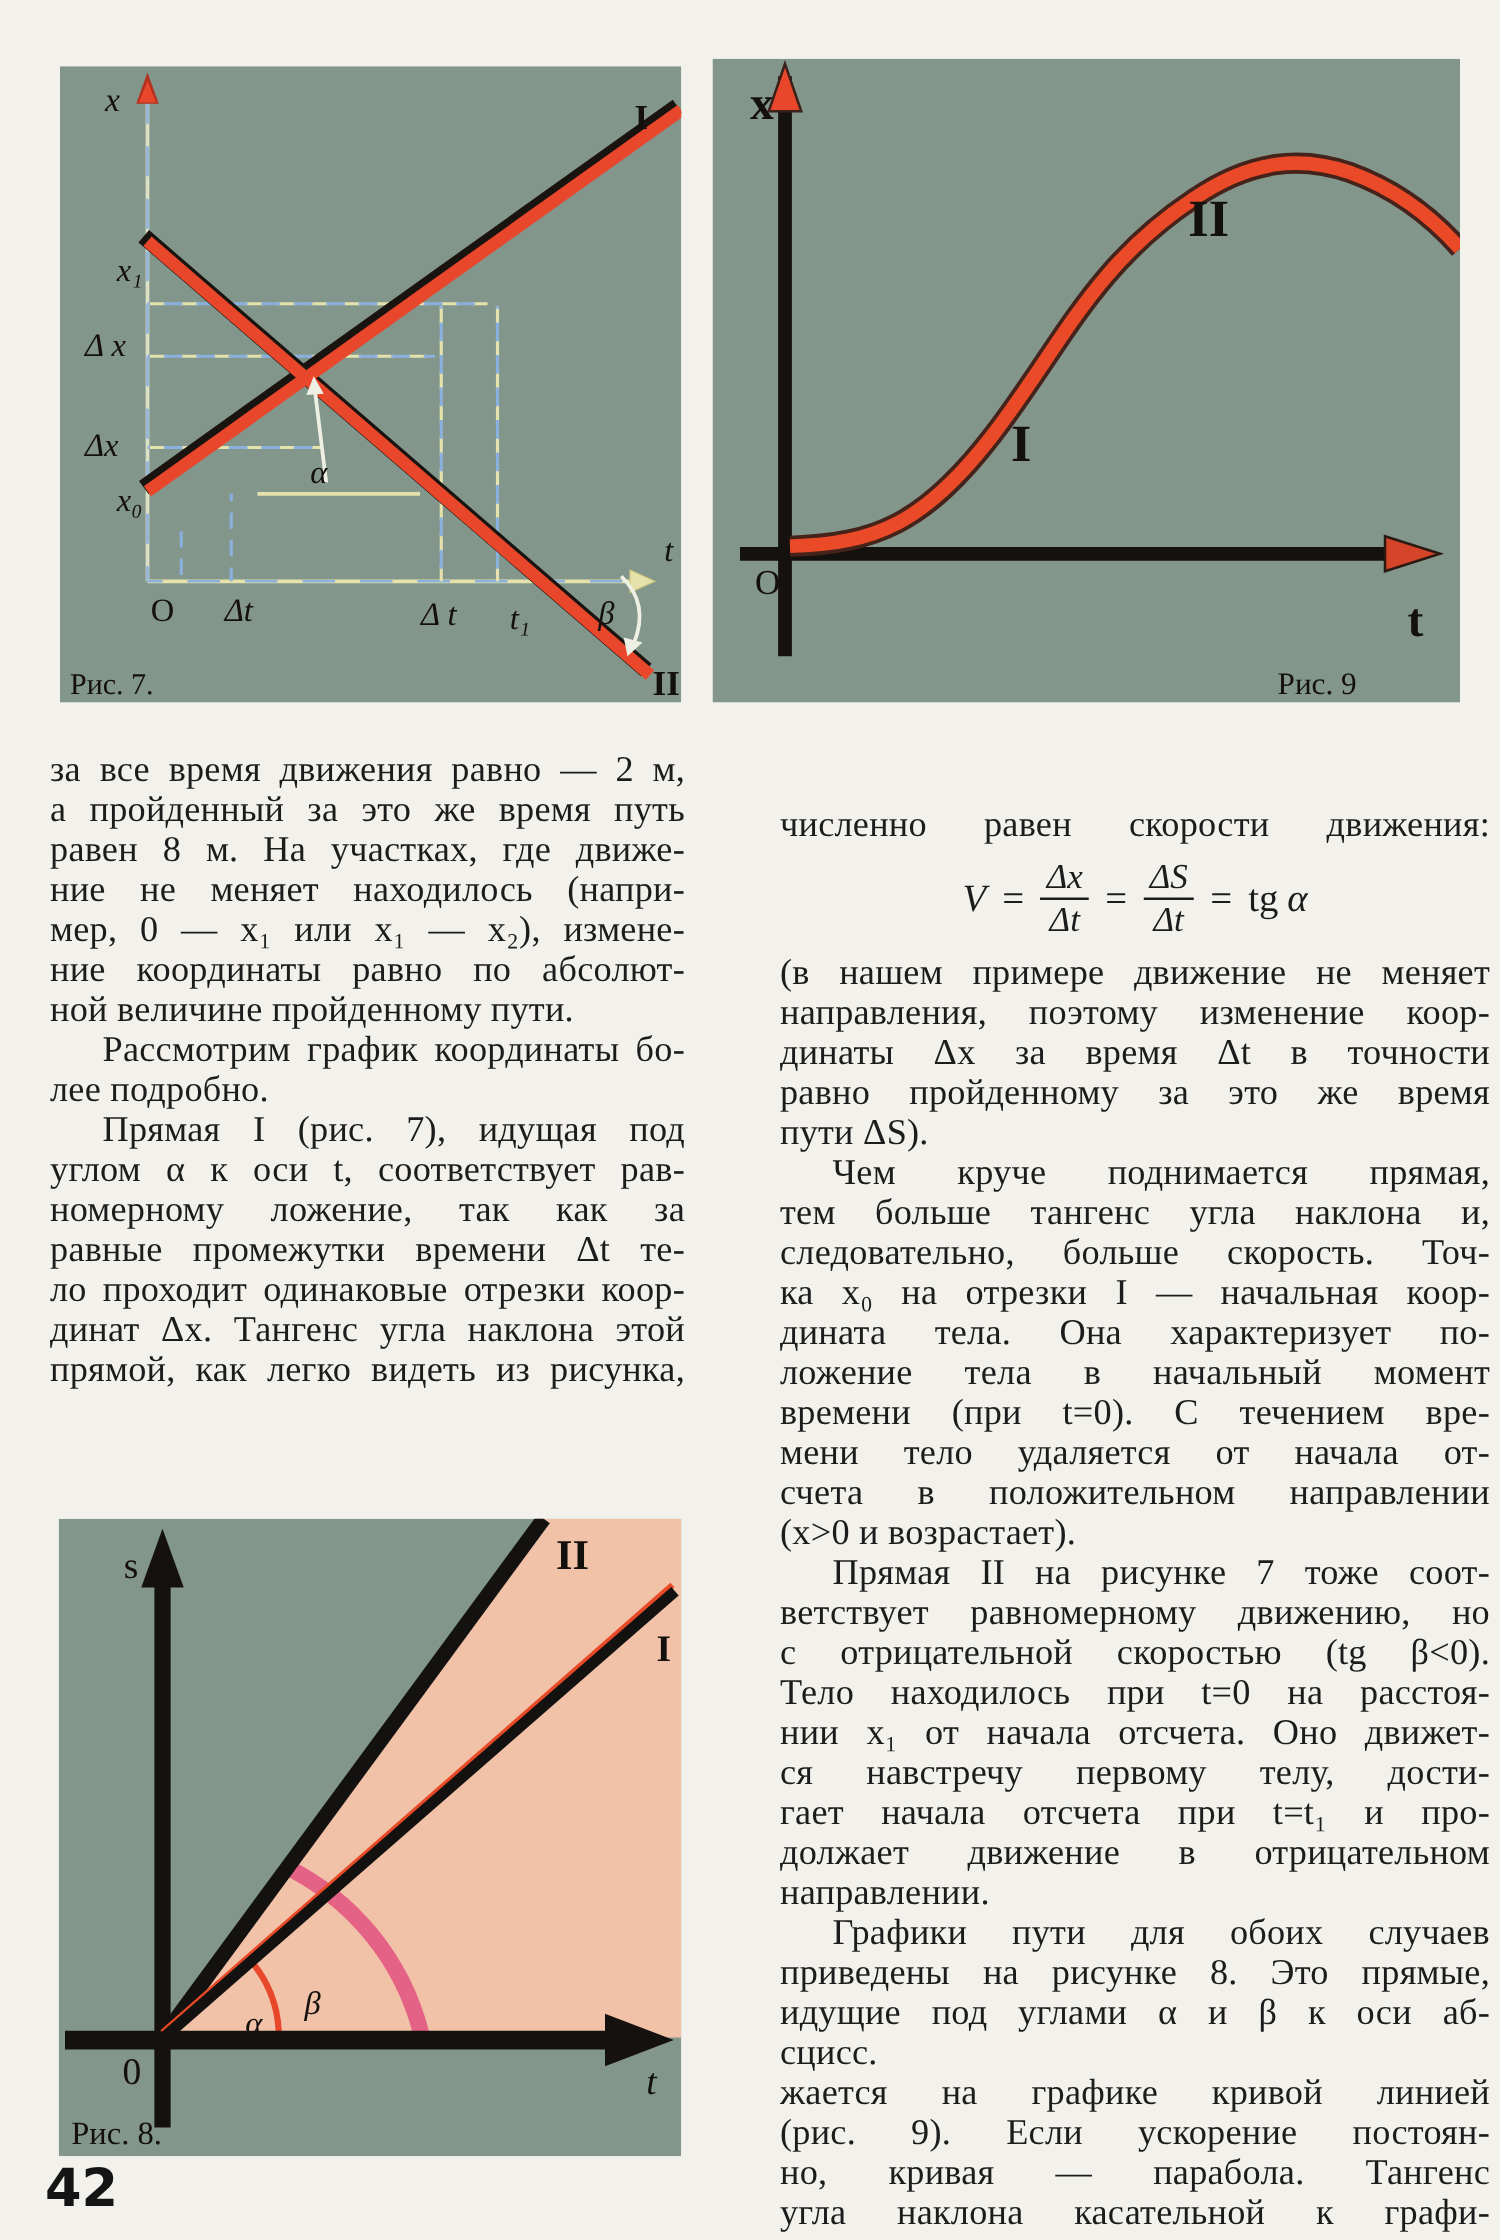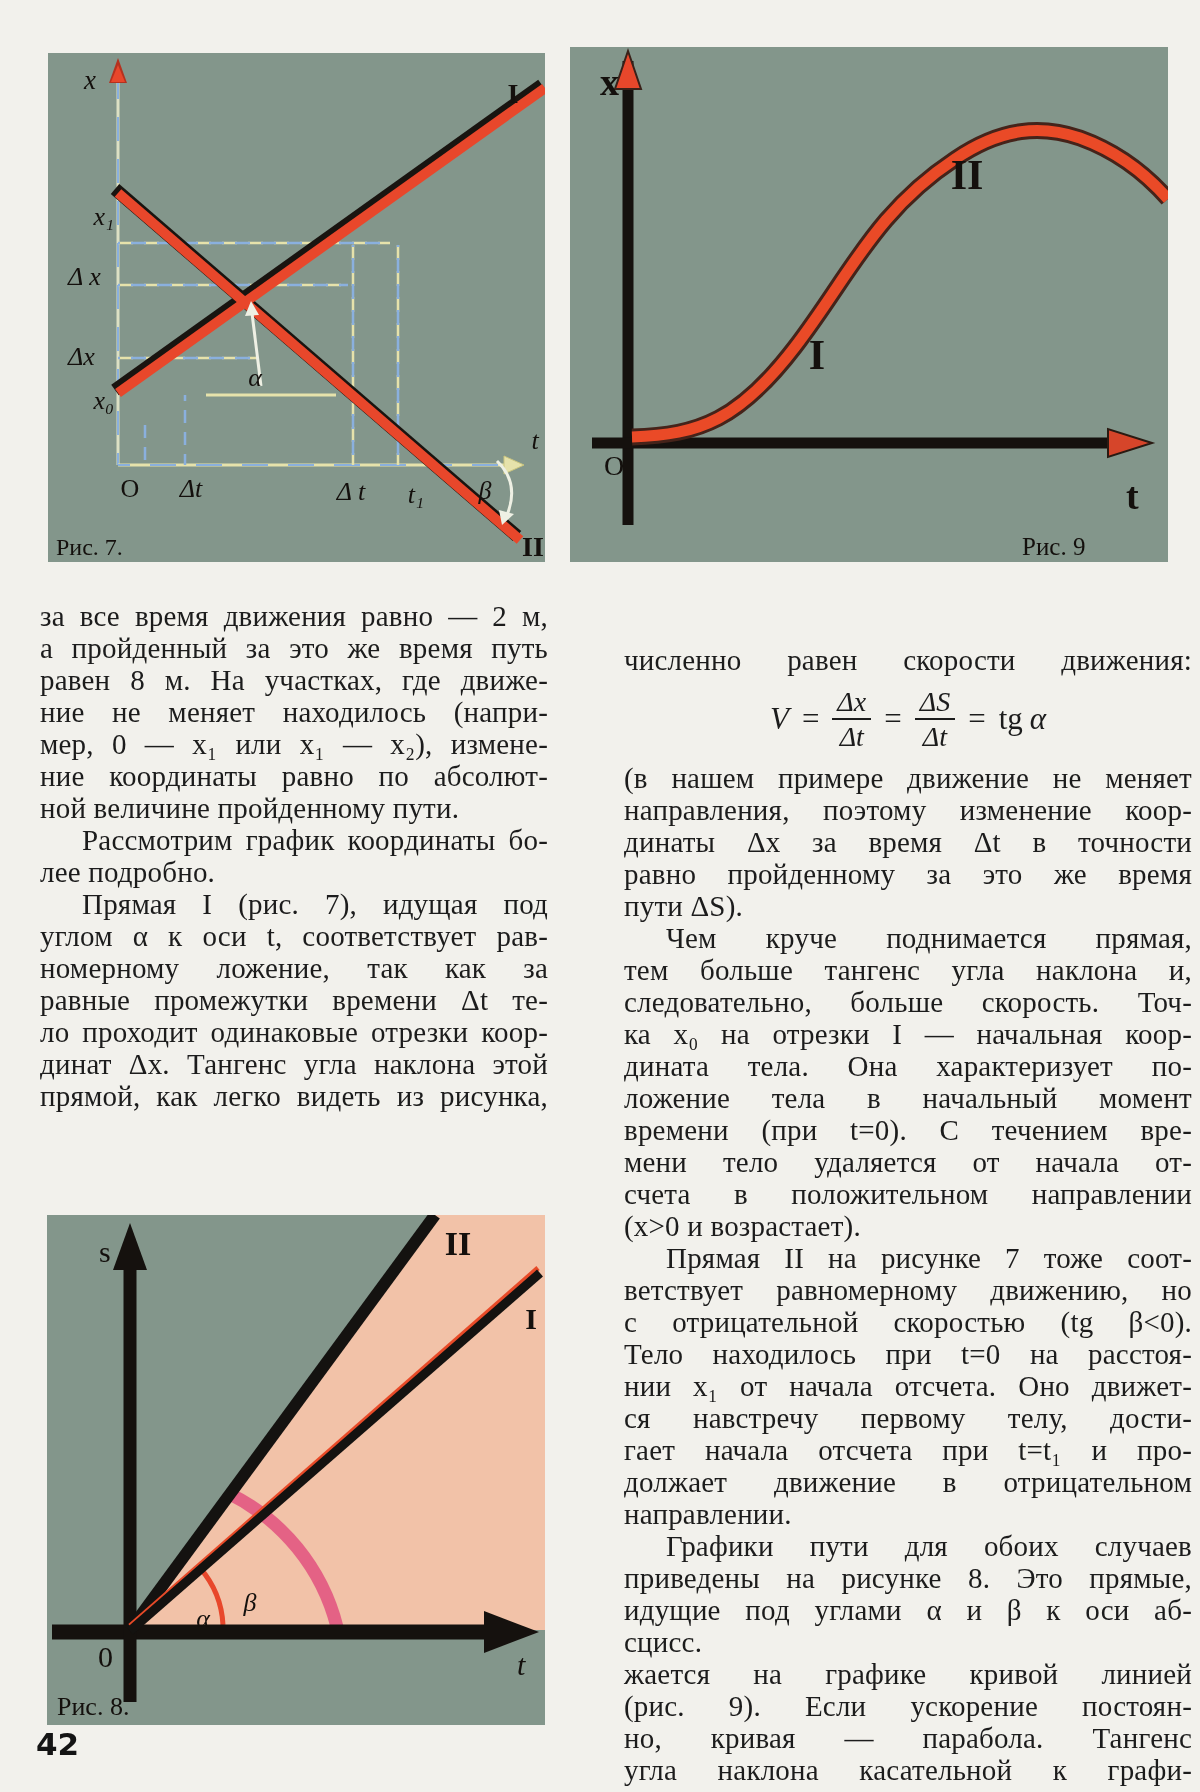--- a/index.html
+++ b/index.html
@@ -25,21 +25,21 @@
     display:flex;align-items:center;justify-content:center;gap:13px;
     height:86px;font-size:31px;
   }
   .frac{display:inline-flex;flex-direction:column;text-align:center;font-size:28px;line-height:1.12;}
   .frac .num{border-bottom:2px solid #1c1c1c;padding:0 5px 1px;}
   .frac .den{padding:1px 5px 0;}
   .it{font-style:italic;}
   .pageno{
     position:absolute;left:36px;top:1726px;
     font-family:"DejaVu Sans","Liberation Sans",sans-serif;
-    font-weight:bold;font-size:31px;color:#141414;
+    font-weight:bold;font-size:42px;color:#141414;
   }
   svg text{font-family:"Liberation Serif","DejaVu Serif",serif;fill:#14100d;}
   svg text.it{font-style:italic;}
   svg text.b{font-weight:bold;}
 </style>
 </head>
 <body>
 
 <div class="page">
 

